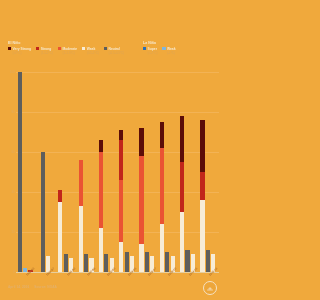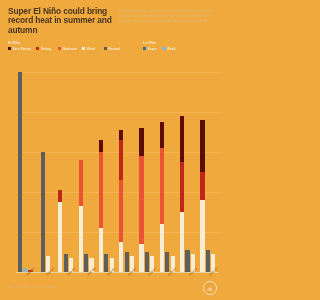--- a/index.html
+++ b/index.html
@@ -78,24 +78,20 @@
     border-radius:50%;background:#eda63a;
     border:.8px solid #f5e2c4;
     display:flex;align-items:center;justify-content:center;
   }
 </style>
 </head>
 <body>
 
 <div id="page">
 
-  <div class="header">
-    <div class="title">Super El Niño could bring record heat in summer and autumn</div>
-    <div class="subtitle">Global average surface air temperatures remained above reference levels during winter and the first month of spring, continuing the warming trend</div>
-  </div>
 
   <div class="legend">
     <div class="legend-group nino">
       <div class="legend-head">El Niño</div>
       <div class="legend-items" id="nino-items">
           <div class="legend-item">
             <div class="li-row">
               <span class="li-sw" style="background: rgb(92, 13, 8);"></span>
               <span class="li-label">Very Strong</span>
             </div>

